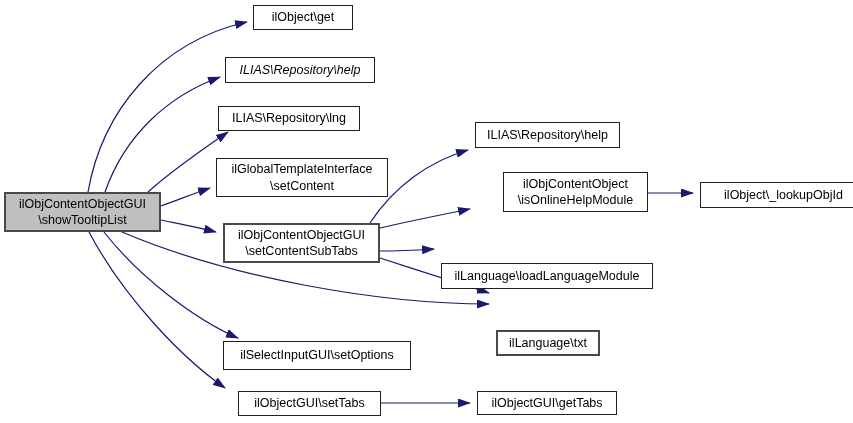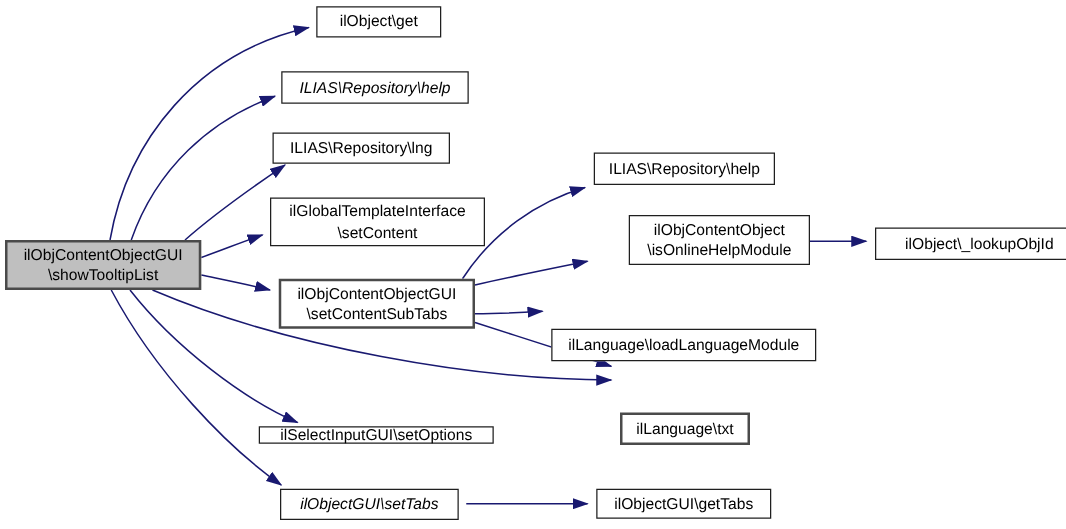--- a/index.html
+++ b/index.html
@@ -62,17 +62,17 @@
   <div class="node" style="left:216px; top:158px; width:172px; height:39px;">ilGlobalTemplateInterface
 \setContent</div>
   <div class="node emph" style="left:223px; top:223px; width:157px; height:40px;">ilObjContentObjectGUI
 \setContentSubTabs</div>
   <div class="node" style="left:475px; top:122px; width:145px; height:26px;">ILIAS\Repository\help</div>
   <div class="node" style="left:503px; top:172px; width:145px; height:40px;">ilObjContentObject
 \isOnlineHelpModule</div>
   <div class="node" style="left:441px; top:239px; width:212px; height:26px;margin-top:24px;">ilLanguage\loadLanguageModule</div>
   <div class="node emph" style="left:496px; top:289px; width:104px; height:26px;margin-top:41px;">ilLanguage\txt</div>
   <div class="node" style="left:700px; top:182px; width:167px; height:26px;">ilObject\_lookupObjId</div>
-  <div class="node" style="left:207px; top:341px; width:188px; height:14px;text-align:right;">ilSelectInputGUI\setOptions</div>
-  <div class="node" style="left:224px; top:391px; width:143px; height:25px;font-style:italic;">ilObjectGUI\setTabs</div>
+  <div class="node" style="left:223px; top:341px; width:188px; height:29px;text-align:right;">ilSelectInputGUI\setOptions</div>
+  <div class="node" style="left:238px; top:391px; width:143px; height:25px;">ilObjectGUI\setTabs</div>
   <div class="node" style="left:477px; top:391px; width:140px; height:24px;">ilObjectGUI\getTabs</div>
 
 </div>
 
 </body></html>

